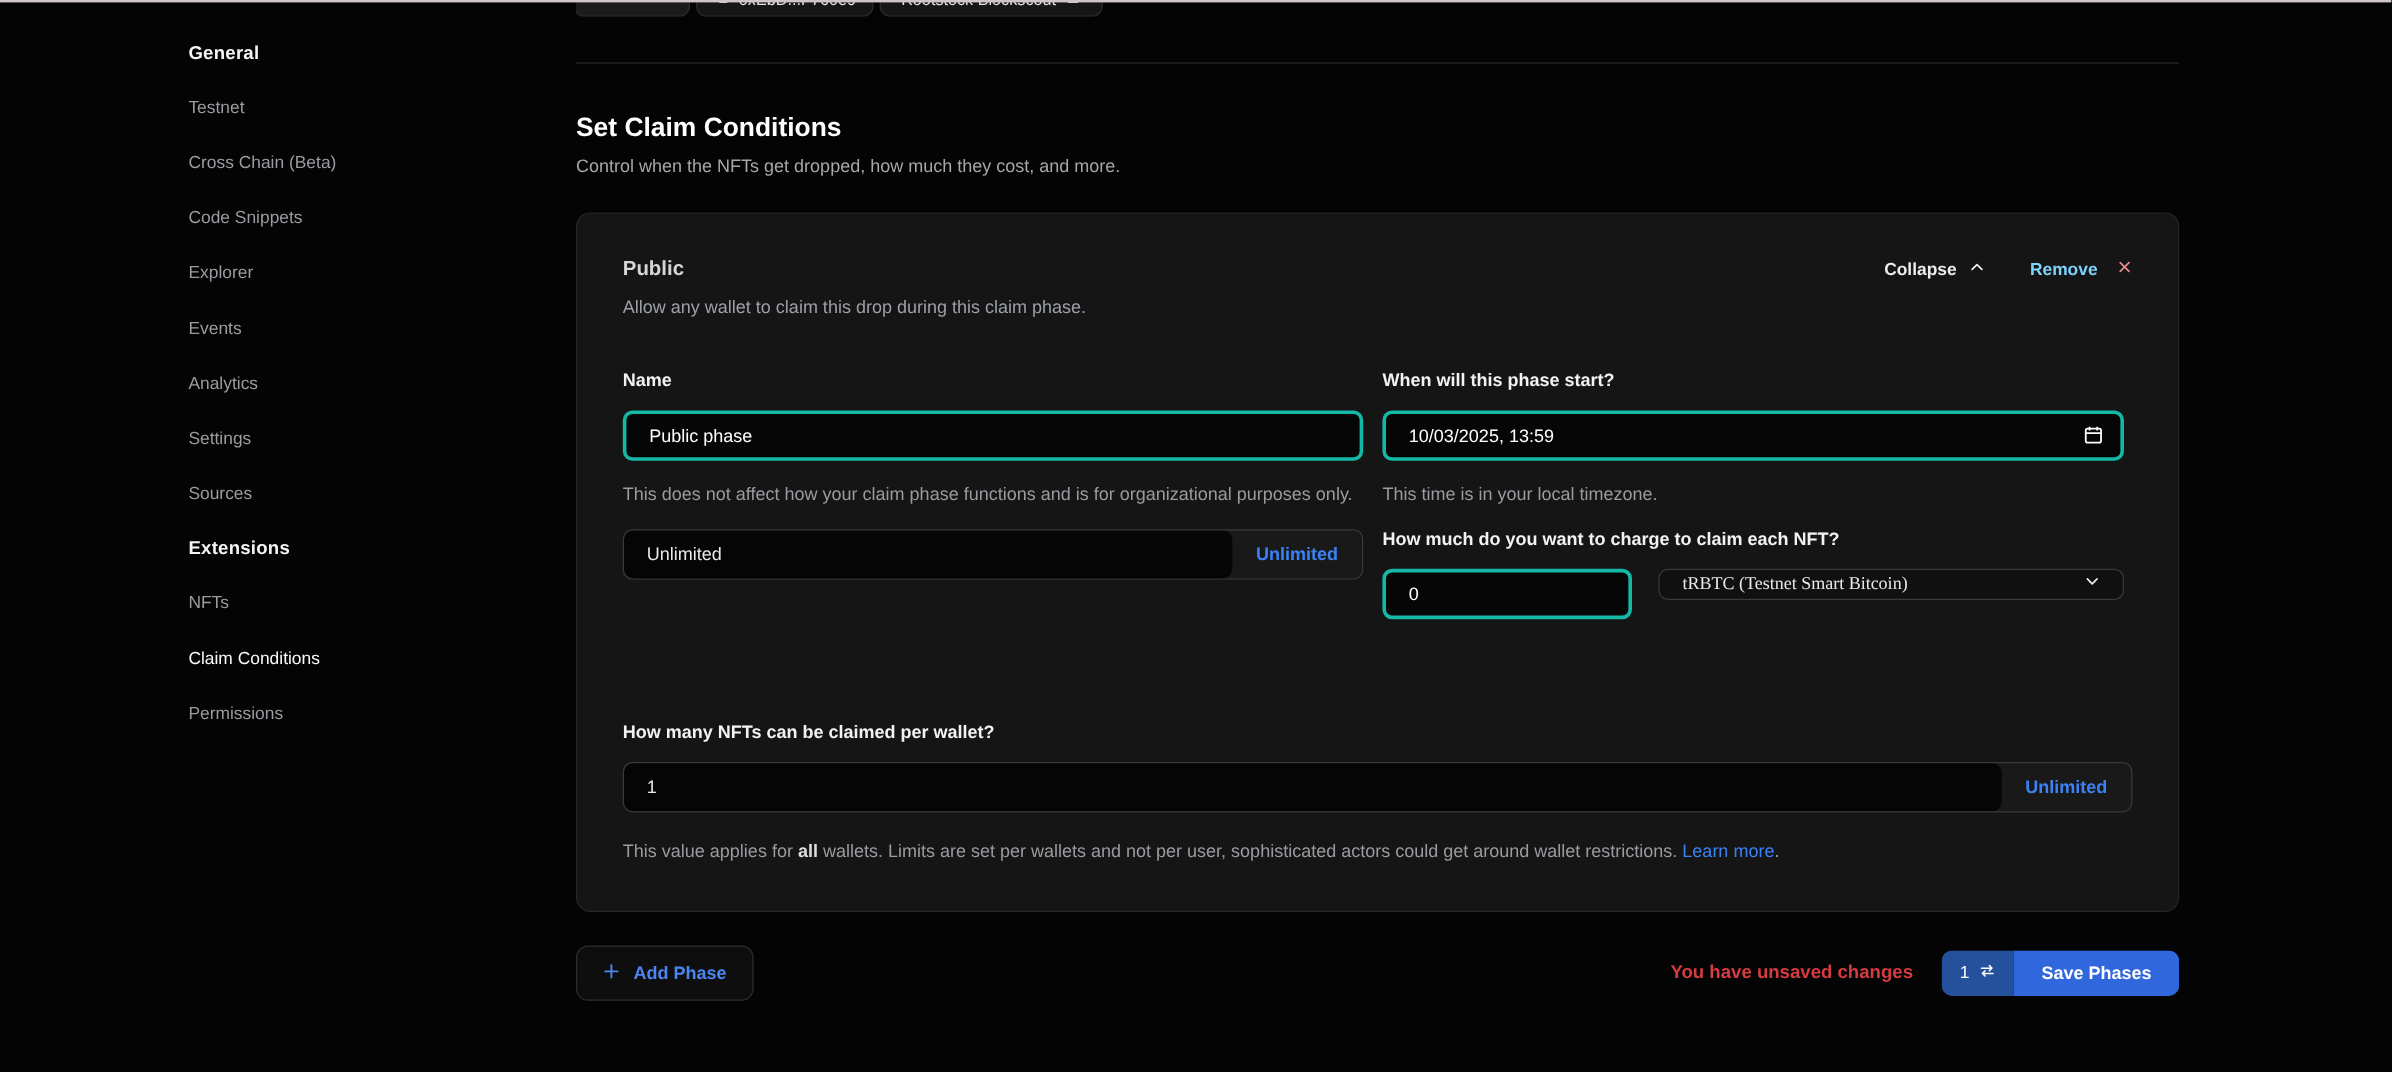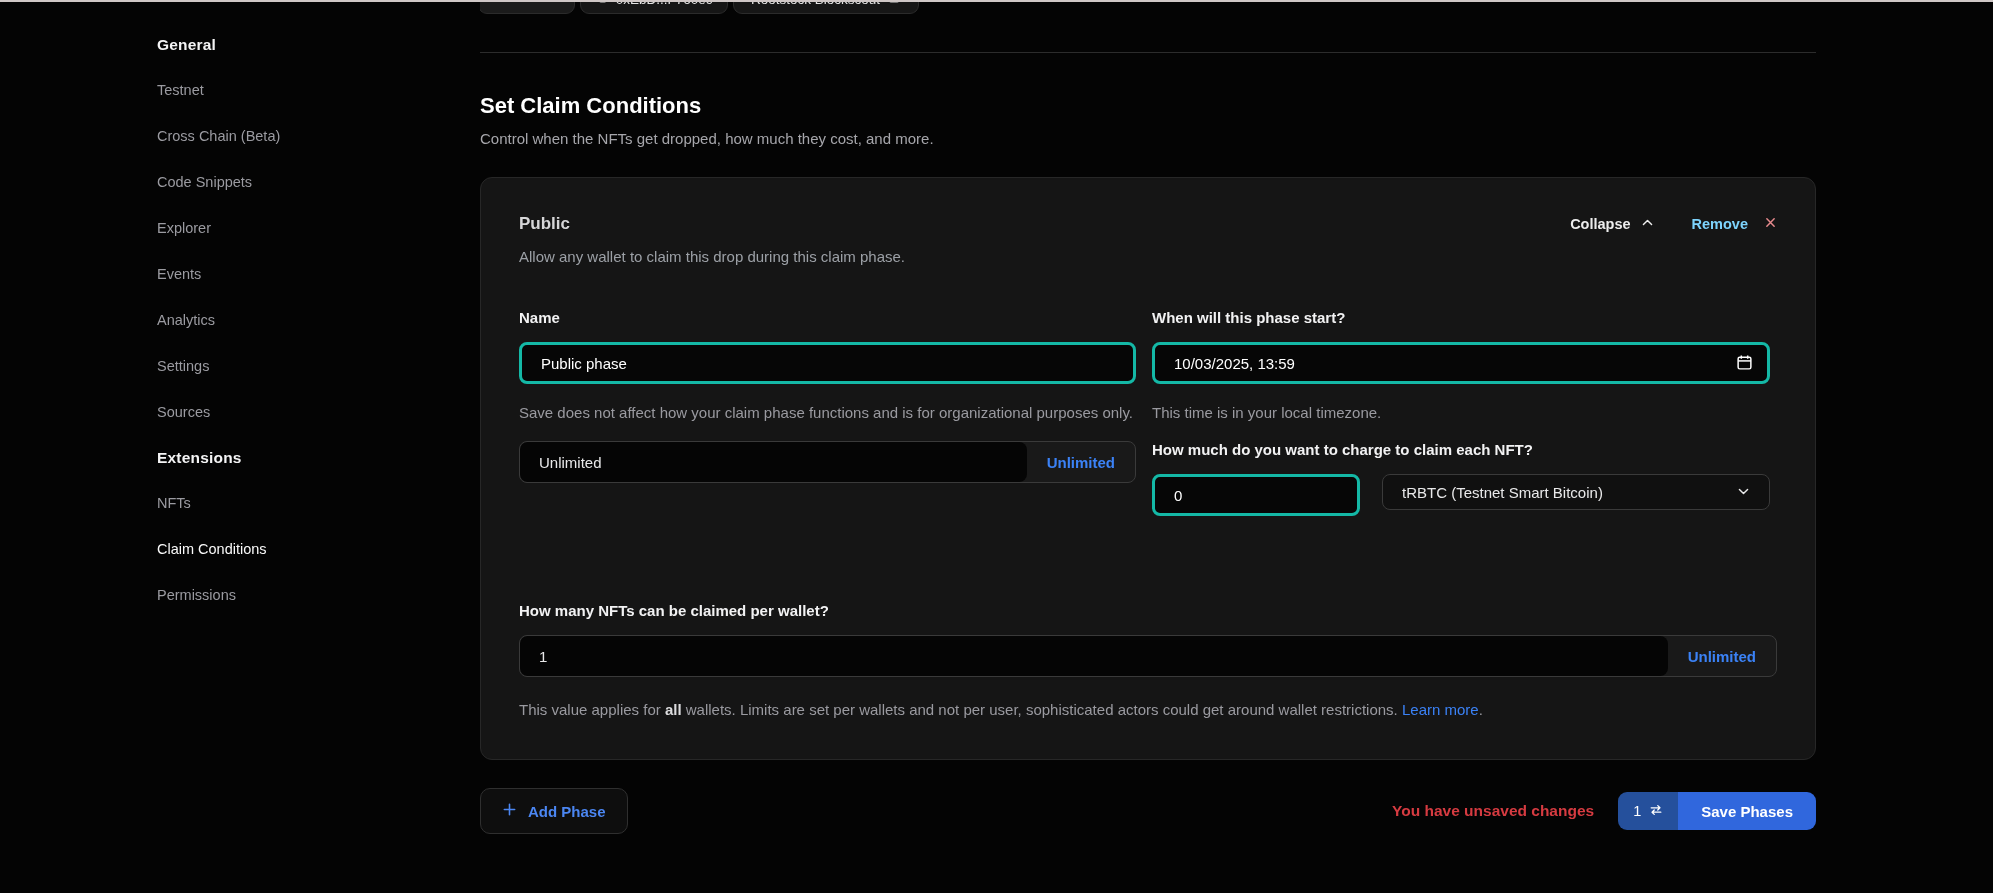--- a/index.html
+++ b/index.html
@@ -99,24 +99,24 @@
   }
   .ig-addon {
     display: flex; align-items: center; padding: 0 20px;
     color: #3b82f6; font-size: 15px; font-weight: 600; cursor: pointer;
     white-space: nowrap;
   }
 
   .price-row { display: flex; gap: 22px; }
   .amount-input { width: 208px; }
   .select-box {
-    flex: 1; height: 36px;
+    flex: 1; height: 26px;
     background: #101010; border: 1px solid #3a3a3a; border-radius: 8px;
     display: flex; align-items: center; justify-content: space-between;
-    padding: 0 19px; color: #e9e9ea; font-size: 15px; cursor: pointer;
+    padding: 0 19px; color: #e9e9ea; font-size: 15px; cursor: pointer; font-family: Liberation Serif, serif;
   }
 
   .full-field { margin-top: 86px; }
   .wallet-helper { margin-top: 18px; color: #9a9aa0; font-size: 15px; line-height: 30px; max-width: 1240px; }
   .wallet-helper .bold { color: #dcdcde; font-weight: 700; }
   .link { color: #3b82f6; cursor: pointer; }
 
   
   .footer-row {
     margin-top: 28px; display: flex; justify-content: space-between; align-items: center;
@@ -225,21 +225,21 @@
           </span>
         </button>
       </div>
     </div>
 
     <div class="form-grid">
 
       <div class="field">
         <div class="field-label">Name</div>
         <input class="text-input" type="text" value="Public phase" style="">
-        <div class="helper">Save does not affect how your claim phase functions and is for organizational purposes only.</div>
+        <div class="helper">This does not affect how your claim phase functions and is for organizational purposes only.</div>
       </div>
 
       <div class="field">
         <div class="field-label">When will this phase start?</div>
         <div class="date-wrap">
           <input class="text-input" type="text" value="10/03/2025, 13:59" style="">
           <span class="date-icon">
             <svg width="17" height="17" viewBox="0 0 16 16" fill="none" stroke="#ffffff" stroke-width="1.4">
               <rect x="2" y="3" width="12" height="11" rx="1.5"></rect>
               <path d="M2 6.5h12"></path>

